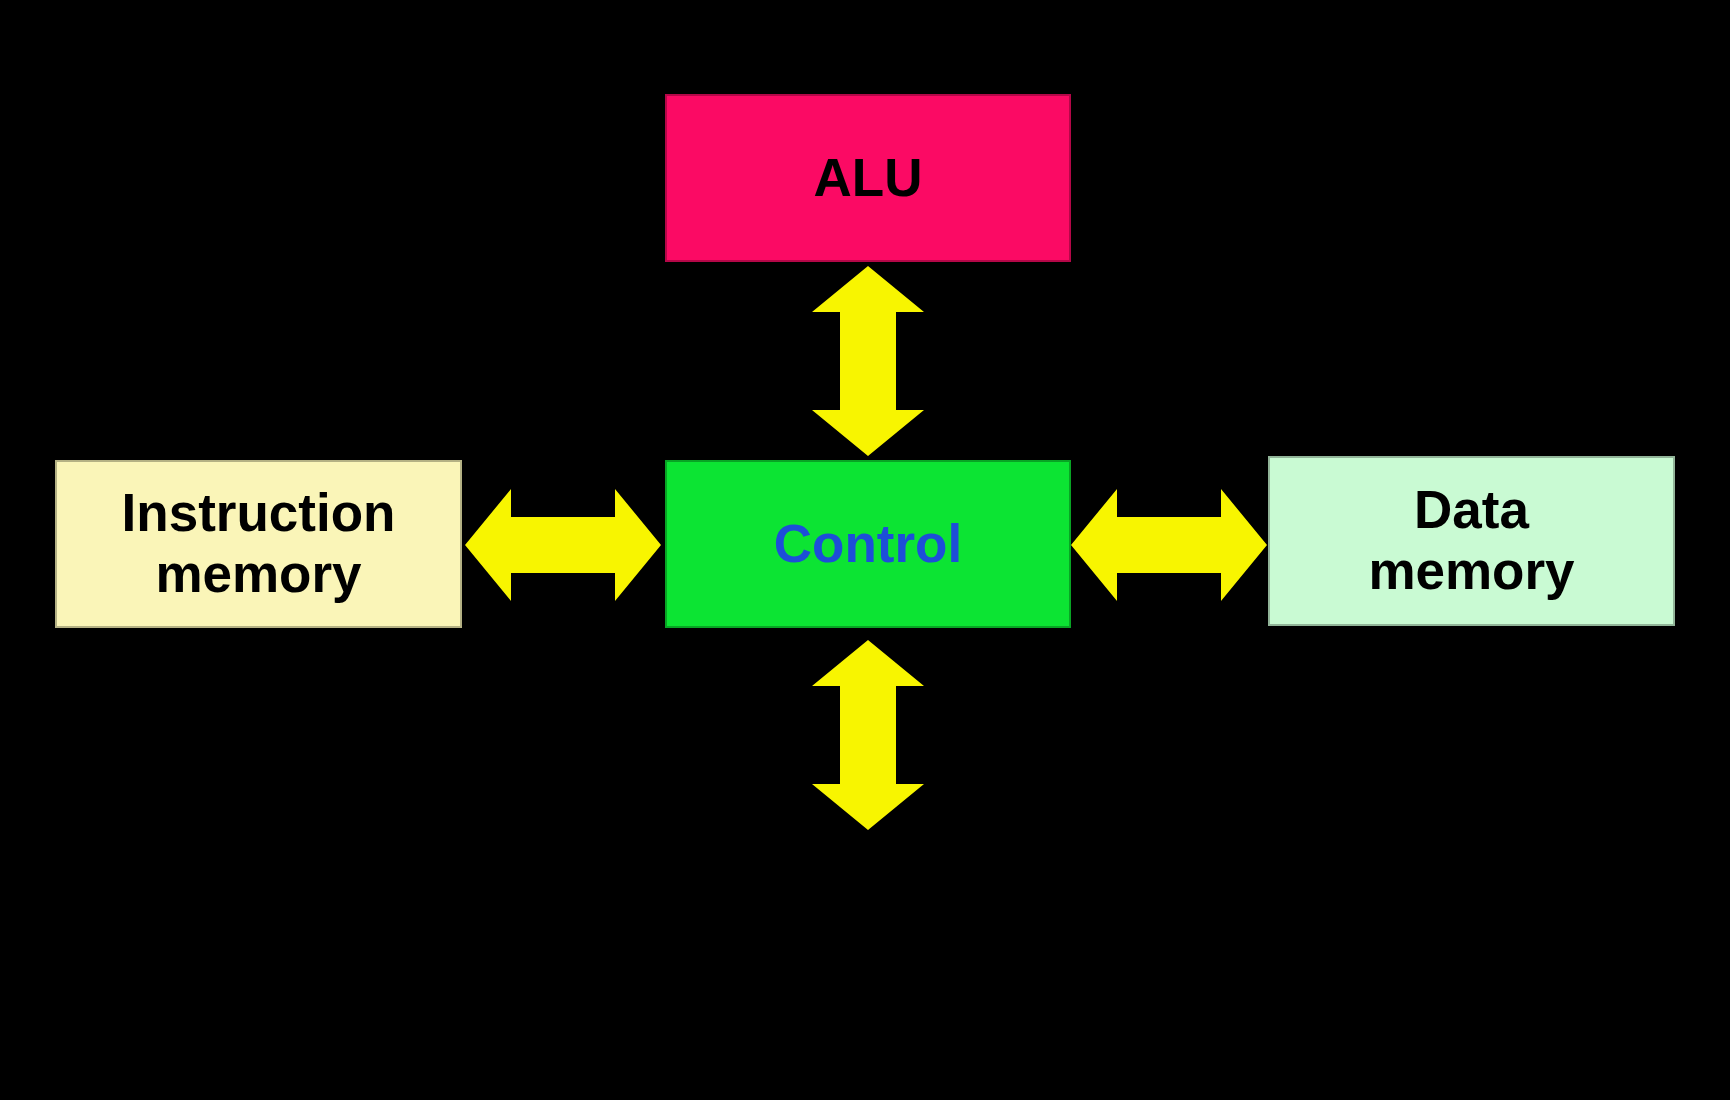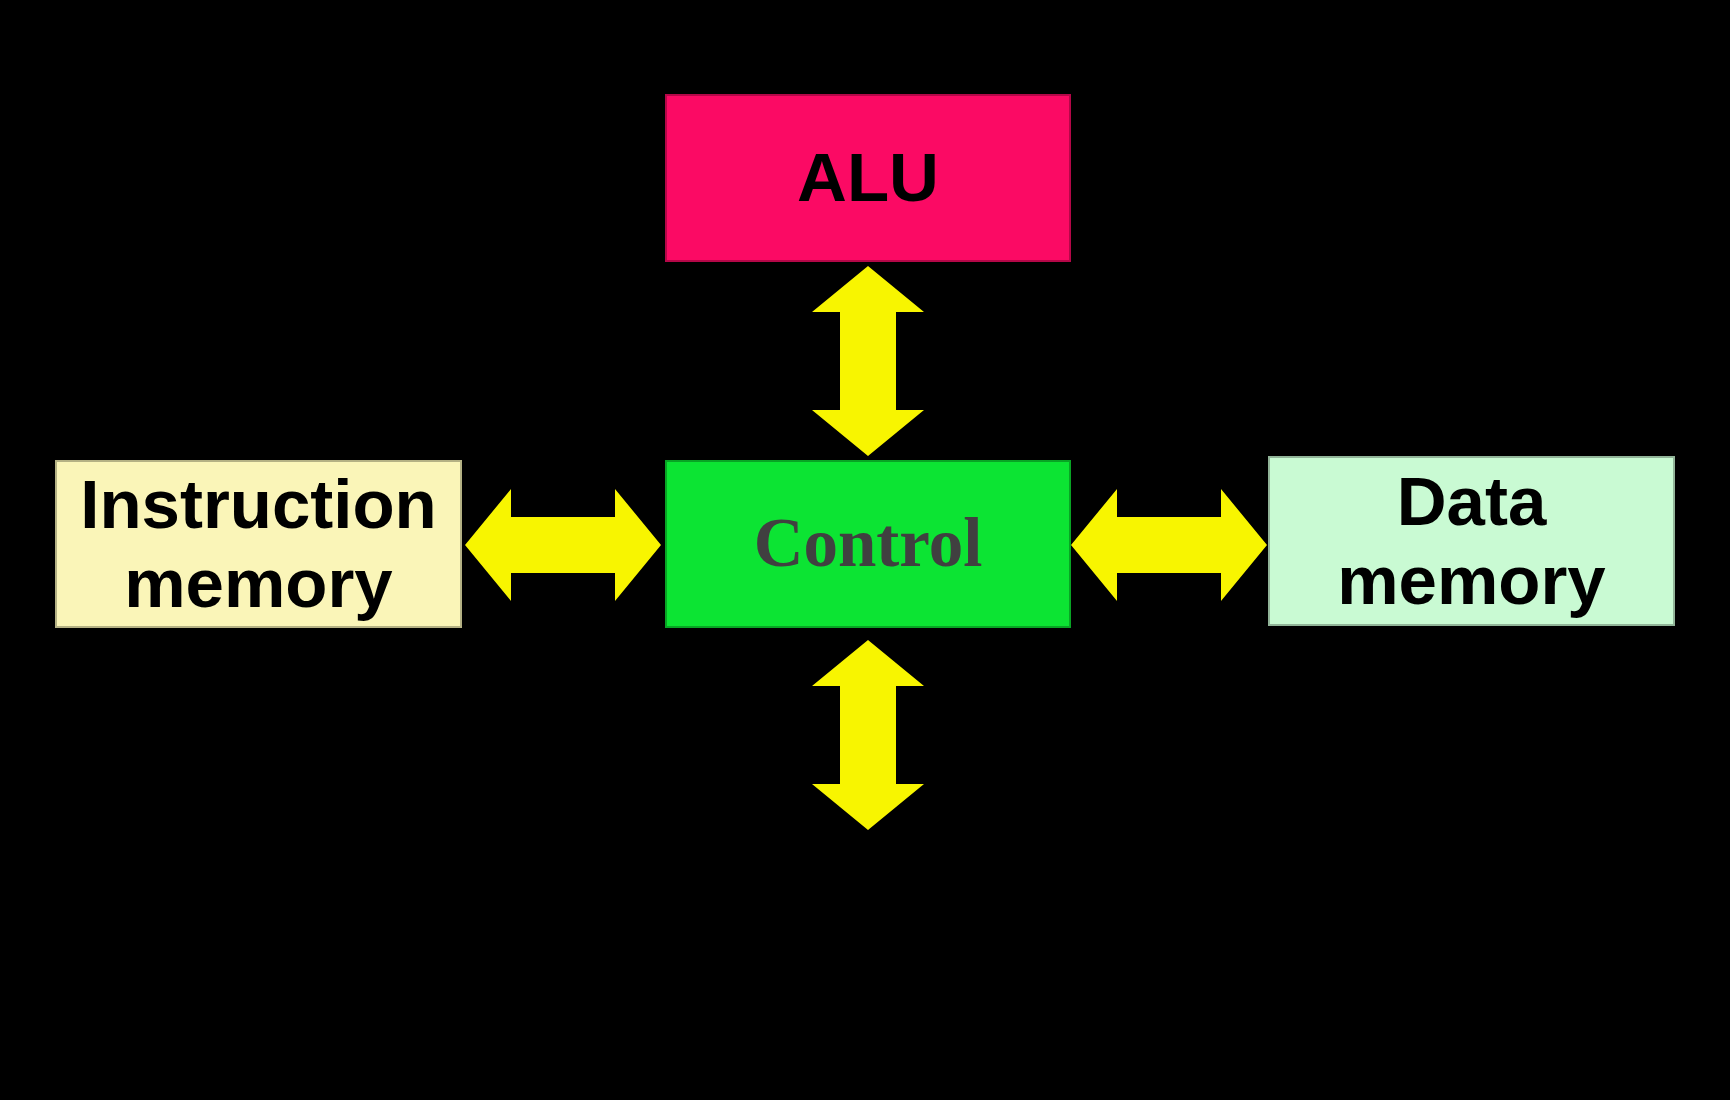--- a/index.html
+++ b/index.html
@@ -14,21 +14,21 @@
     overflow: hidden;
     font-family: "Liberation Sans", sans-serif;
   }
   .node {
     position: absolute;
     display: flex;
     align-items: center;
     justify-content: center;
     text-align: center;
     font-weight: bold;
-    font-size: 69px;
+    font-size: 53px;
     line-height: 1.15;
     box-sizing: border-box;
     border: 2px solid rgba(0, 0, 0, 0.28);
   }
   .node .label span { display: block; }
   .arrow { position: absolute; display: block; }
 
   
   .node-alu         { left: 665px;  top: 94px;  width: 406px; height: 168px; }
   .node-control     { left: 665px;  top: 460px; width: 406px; height: 168px; }
@@ -47,21 +47,21 @@
 
 <div class="canvas" style="background-color: rgb(0, 0, 0);">
 
   <div class="node node-alu" style="background-color: rgb(251, 10, 100);">
     <div class="label" style="color: rgb(0, 0, 0);">
       <span>ALU</span>
     </div>
   </div>
 
   <div class="node node-control" style="background-color: rgb(12, 228, 51);">
-    <div class="label" style="color: #404040; font-family: Liberation Serif, serif;">
+    <div class="label" style="color: #1d4ed8;">
       <span>Control</span>
     </div>
   </div>
 
   <div class="node node-instruction" style="background-color: rgb(250, 245, 184);">
     <div class="label" style="color: rgb(0, 0, 0);">
       <span>Instruction</span>
       <span>memory</span>
     </div>
   </div>

